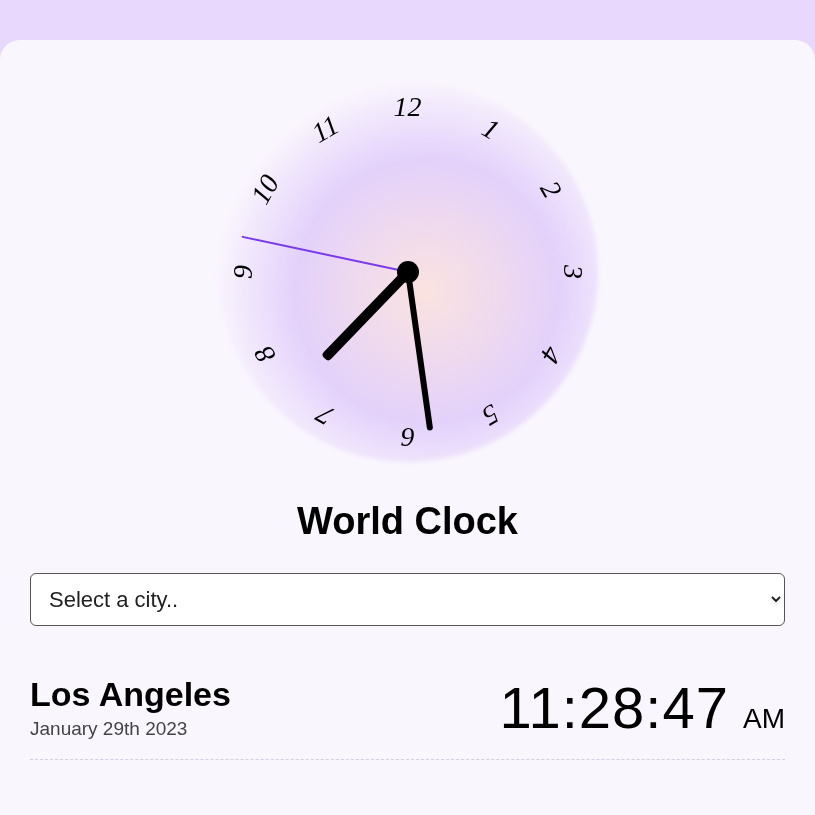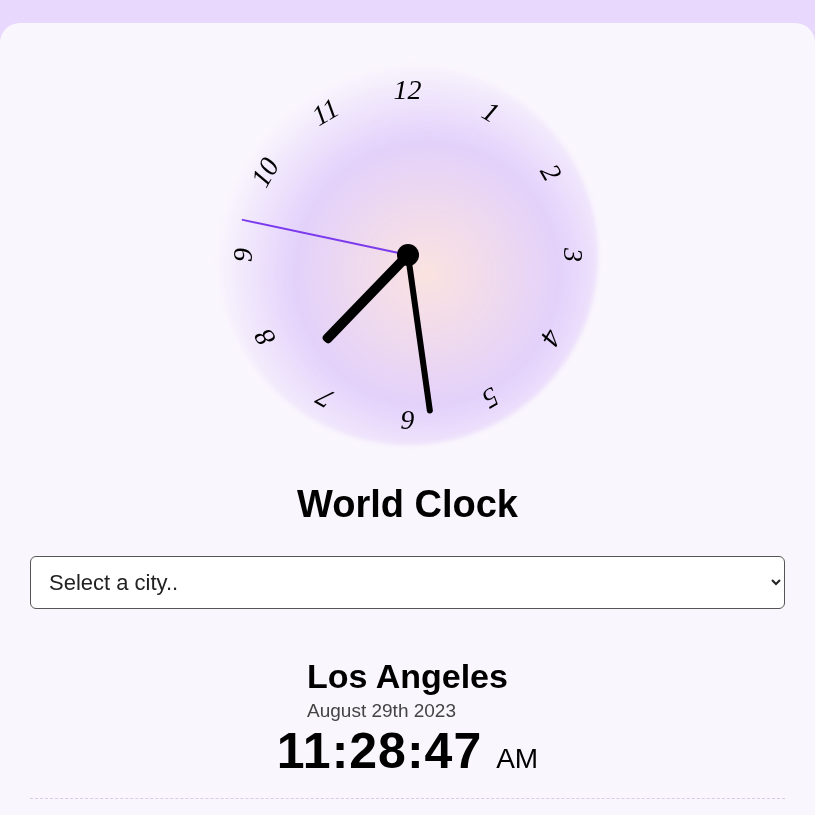--- a/index.html
+++ b/index.html
@@ -11,21 +11,21 @@
     flex-direction: column;
   }
   .topbar {
     height: 40px;
     background: #e9d8fd;
   }
   .card {
     flex: 1;
     background: #faf6fd;
     border-radius: 20px 20px 0 0;
-    padding: 30px 30px 16px 30px;
+    padding: 30px 30px 10px 30px;
     display: flex;
     flex-direction: column;
     align-items: center;
   }
   .clock-wrap {
     width: 380px;
     height: 380px;
     position: relative;
     margin-top: 12px;
   }
@@ -84,26 +84,25 @@
     background: #fff;
     color: #222;
   }
   .row {
     width: 100%;
     display: flex;
     justify-content: space-between;
     align-items: center;
     padding-bottom: 18px;
     border-bottom: 1px dashed #d7cbe6;
-    flex-direction: column;
   }
   .left .city { font-size: 34px; font-weight: 700; }
   .left .date { font-size: 19px; color: #444; margin-top: 4px; }
   .right { display: flex; align-items: baseline; gap: 14px; }
-  .right .time { font-size: 50px; font-weight: 700; letter-spacing: 1px; }
+  .right .time { font-size: 58px; font-weight: 400; letter-spacing: 1px; }
   .right .ampm { font-size: 28px; font-weight: 400; }
 </style>
 </head>
 <body>
 
 <div class="topbar"></div>
 
 <div class="card">
 
   <div class="clock-wrap">
@@ -131,21 +130,21 @@
 
   <div class="select-wrap">
     <select class="city-select">
       <option>Select a city..</option>
     </select>
   </div>
 
   <div class="row">
     <div class="left">
       <div class="city">Los Angeles</div>
-      <div class="date">August 29th 2023</div>
+      <div class="date">January 29th 2023</div>
     </div>
     <div class="right">
       <div class="time">11:28:47</div>
       <div class="ampm">AM</div>
     </div>
   </div>
 
 </div>
 
 </body></html>

